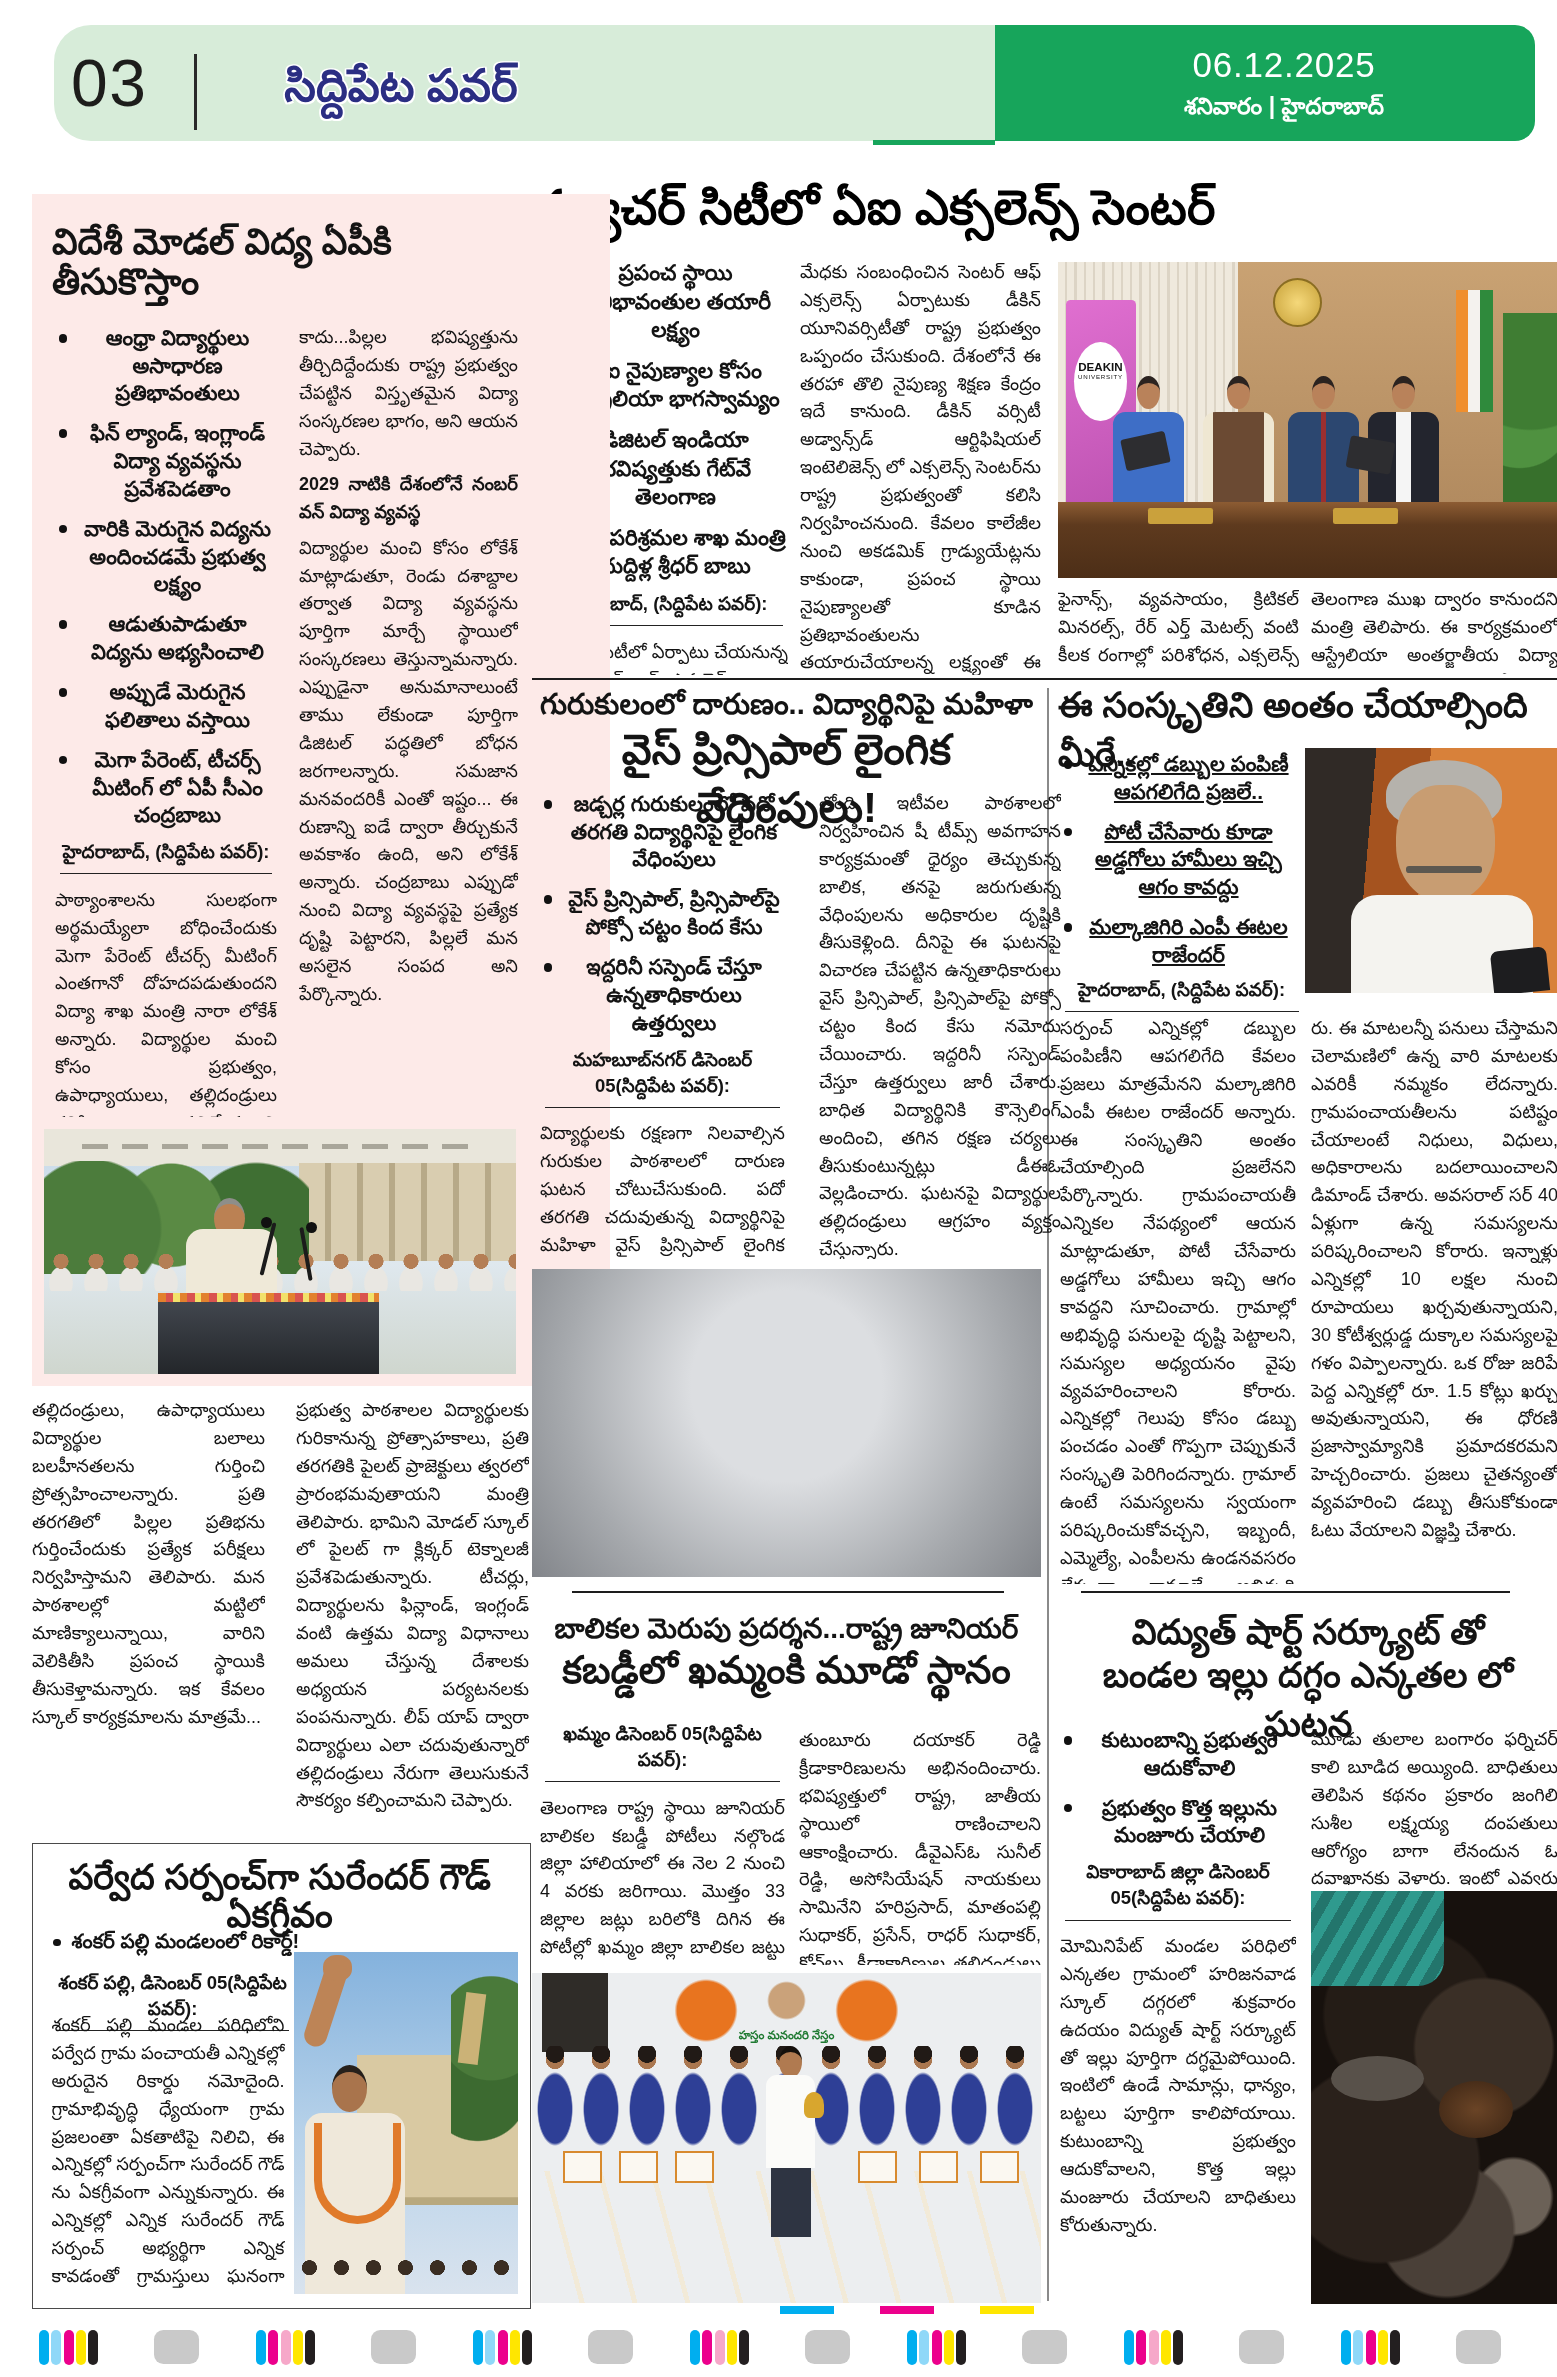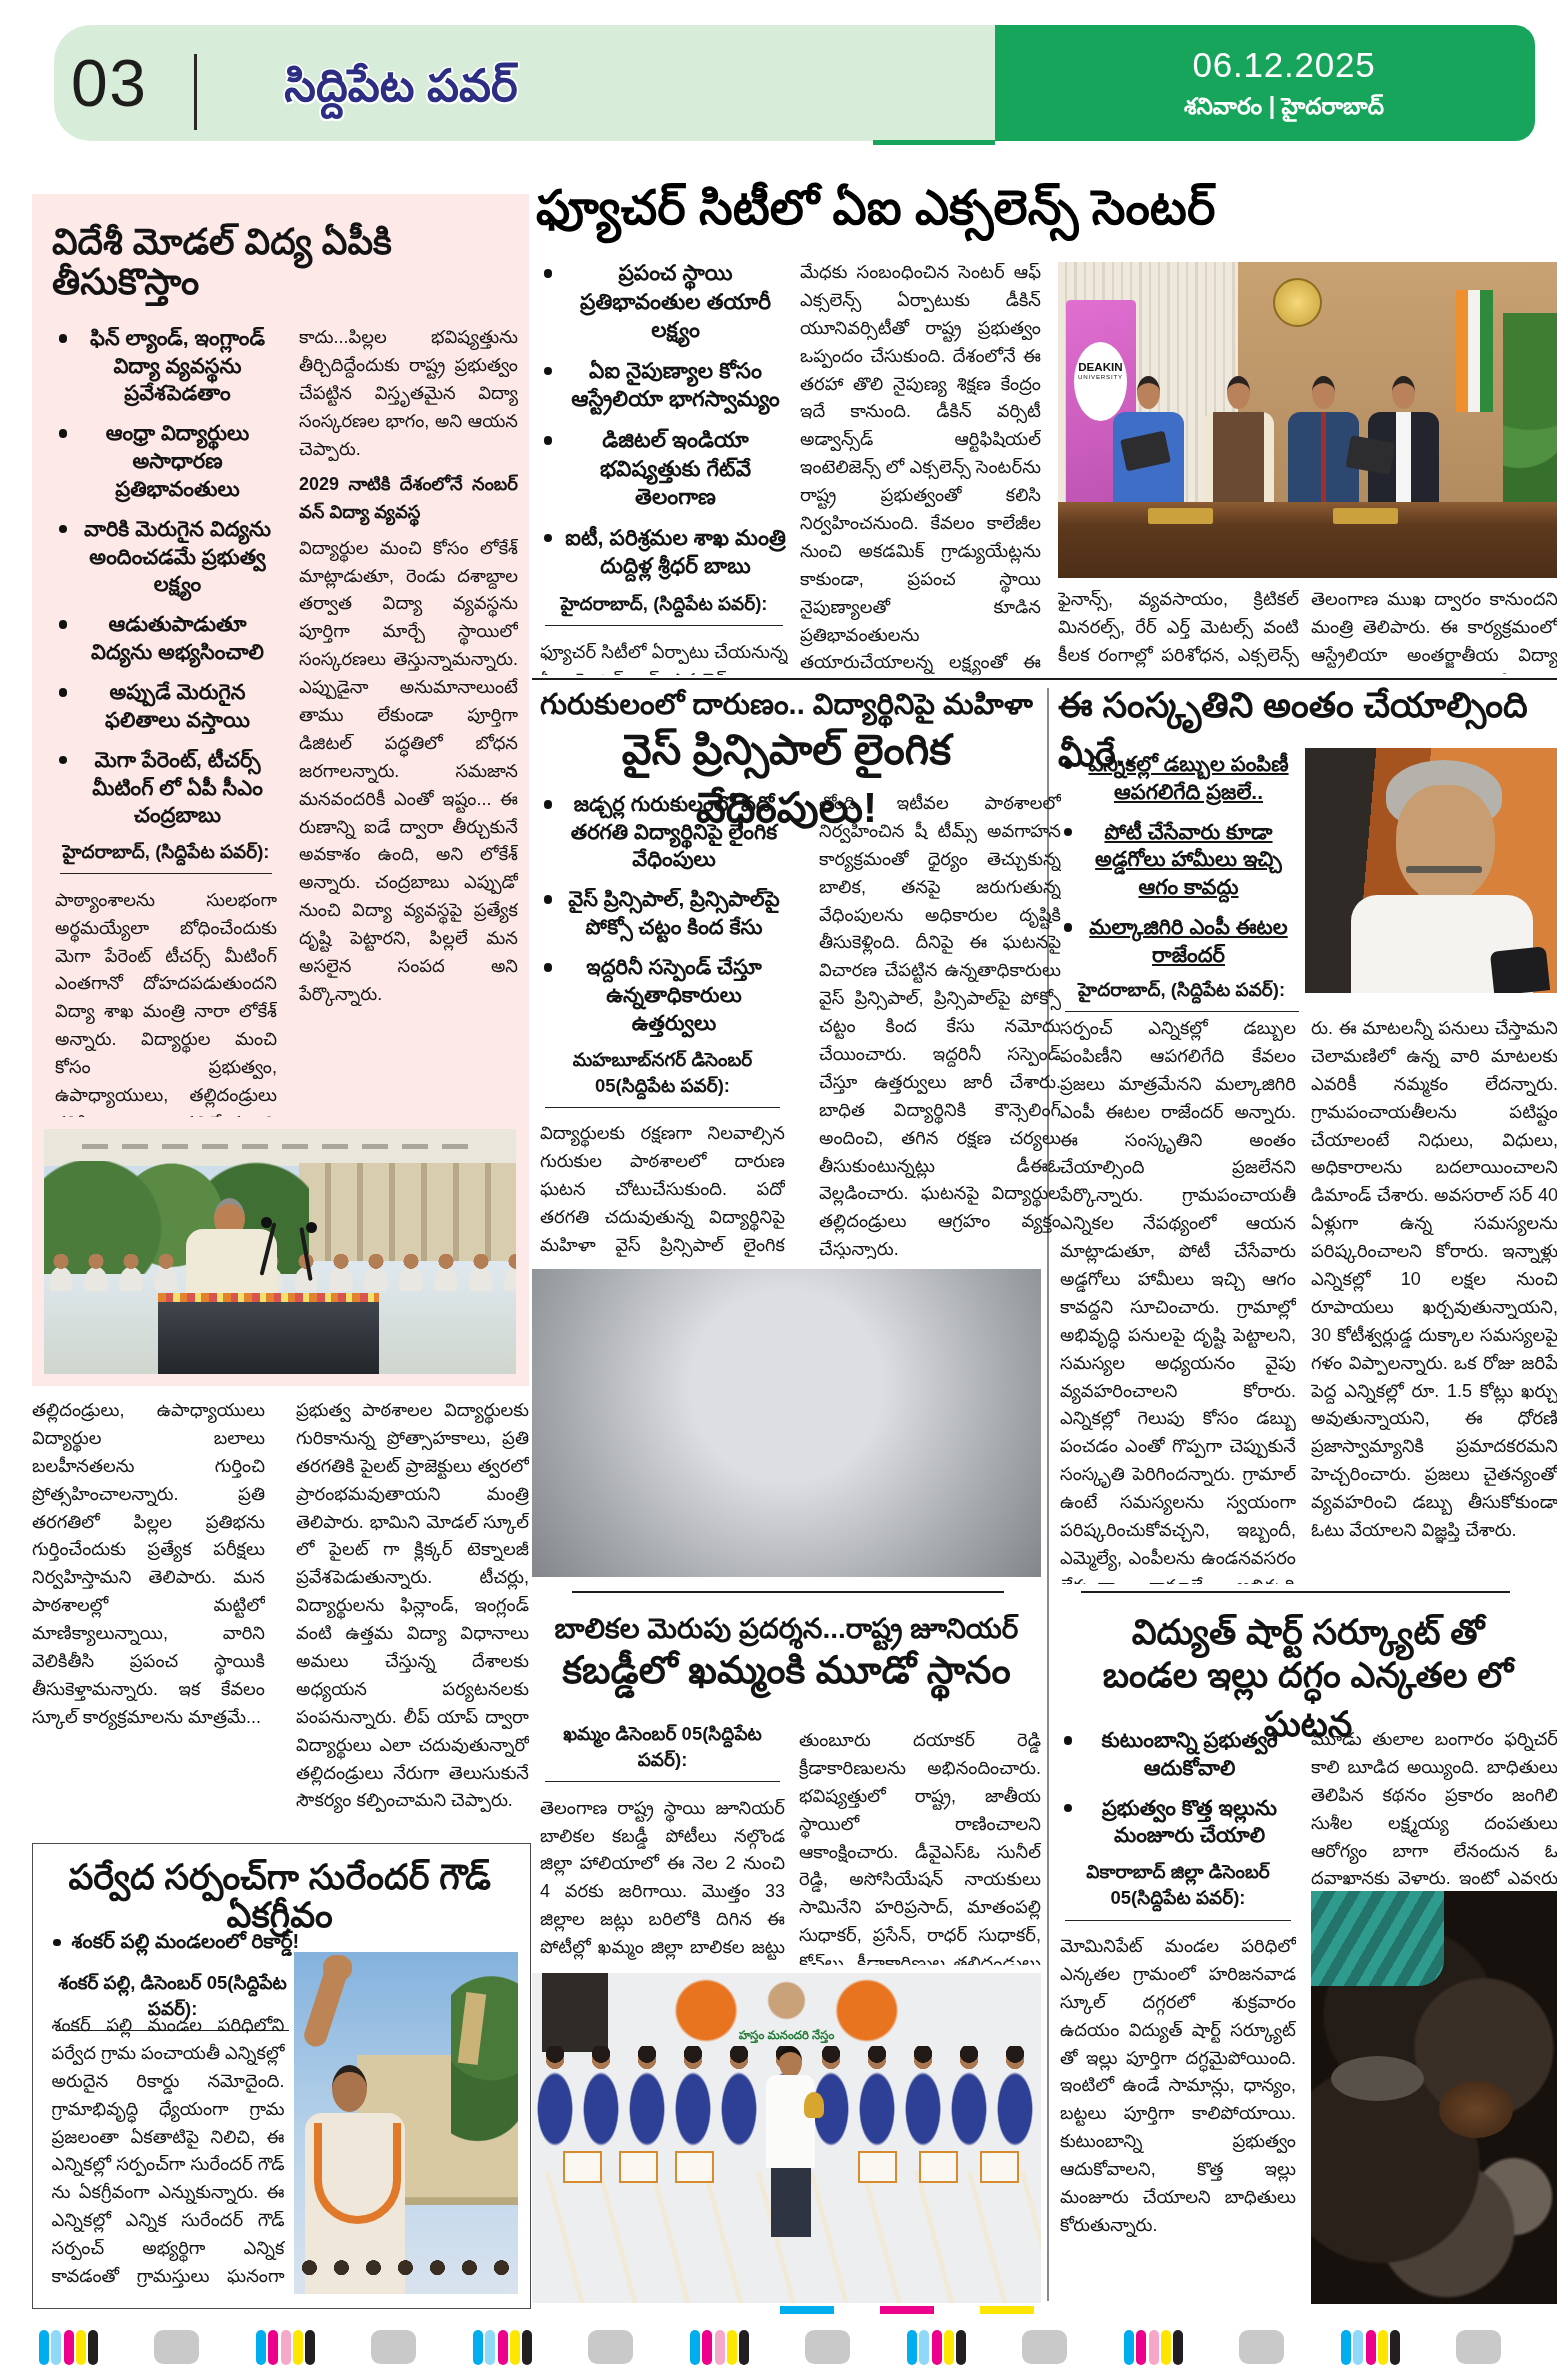--- a/index.html
+++ b/index.html
@@ -27,21 +27,21 @@
   .boldp{font-weight:700;}
   
   .ai-head{left:536px;top:182px;width:1022px;font-size:48px;font-weight:900;color:#000;white-space:nowrap;}
   .ai-col0{left:540px;top:259px;width:248px;height:416px;overflow:hidden;}
   .ai-col0 ul.bul li{font-size:21.6px;}
   .ai-col1{left:800px;top:259px;width:241px;height:416px;}
   .ai-photo{left:1058px;top:262px;width:500px;height:316px;}
   .ai-b1{left:1058px;top:586px;width:241px;height:88px;}
   .ai-b2{left:1311px;top:586px;width:247px;height:88px;}
   
-  .pink{left:32px;top:194px;width:497px;height:1192px;background:#fdeae8;}
+  .pink{left:32px;top:194px;width:578px;height:1192px;background:#fdeae8;}
   .pink-rel{position:relative;width:100%;height:100%;}
   .p-head{position:absolute;left:20px;top:28px;width:457px;font-size:36px;font-weight:900;line-height:1.12;}
   .pcol1{position:absolute;left:23px;top:130px;width:222px;height:793px;overflow:hidden;}
   .pcol2{position:absolute;left:267px;top:130px;width:219px;height:793px;overflow:hidden;}
   .cm-photo{position:absolute;left:12.3px;top:935px;width:472px;height:245px;}
   .lc1{left:32px;top:1397px;width:233px;height:429px;}
   .lc2{left:296px;top:1397px;width:233px;height:429px;}
   
   .sarp{left:32px;top:1843px;width:497px;height:464px;border:1.5px solid #4a4a4a;background:#fff;}
   .s-head{position:absolute;left:7.7px;top:14px;width:478px;text-align:center;font-size:35px;font-weight:900;}
@@ -248,22 +248,22 @@
     </div>
   </div>
   <div class="abs ai-b1 body">ఫైనాన్స్, వ్యవసాయం, క్రిటికల్ మినరల్స్, రేర్ ఎర్త్ మెటల్స్ వంటి కీలక రంగాల్లో పరిశోధన, ఎక్సలెన్స్ ఉమ్మడిగా సాగనుంది. ఈ సెంటర్ డిజిటల్ ఇండియా భవిష్యత్తుకు తెలంగాణ గేట్‌వేగా నిలుస్తుందన్నారు.</div>
   <div class="abs ai-b2 body">తెలంగాణ ముఖ ద్వారం కానుందని మంత్రి తెలిపారు. ఈ కార్యక్రమంలో ఆస్ట్రేలియా అంతర్జాతీయ విద్యా సంస్థల ప్రతినిధులు, ఐటీ శాఖ ఉన్నతాధికారులు పాల్గొన్నారు.</div>
 
   <section class="abs pink">
     <div class="pink-rel">
       <div class="p-head headline">విదేశీ మోడల్ విద్య ఏపీకి తీసుకొస్తాం</div>
       <div class="pcol1">
         <ul class="bul">
+          <li>ఆంధ్రా విద్యార్థులు అసాధారణ ప్రతిభావంతులు</li>
           <li>ఫిన్ ల్యాండ్, ఇంగ్లాండ్ విద్యా వ్యవస్థను ప్రవేశపెడతాం</li>
-          <li>ఆంధ్రా విద్యార్థులు అసాధారణ ప్రతిభావంతులు</li>
           <li>వారికి మెరుగైన విద్యను అందించడమే ప్రభుత్వ లక్ష్యం</li>
           <li>ఆడుతుపాడుతూ విద్యను అభ్యసించాలి</li>
           <li>అప్పుడే మెరుగైన ఫలితాలు వస్తాయి</li>
           <li>మెగా పేరెంట్, టీచర్స్ మీటింగ్ లో ఏపీ సీఎం చంద్రబాబు</li>
         </ul>
         <div class="dateline">హైదరాబాద్, (సిద్దిపేట పవర్):</div>
         <div class="body">పాఠ్యాంశాలను సులభంగా అర్థమయ్యేలా బోధించేందుకు మెగా పేరెంట్ టీచర్స్ మీటింగ్ ఎంతగానో దోహదపడుతుందని విద్యా శాఖ మంత్రి నారా లోకేశ్ అన్నారు. విద్యార్థుల మంచి కోసం ప్రభుత్వం, ఉపాధ్యాయులు, తల్లిదండ్రులు కలిసి పనిచేయాలని పిలుపునిచ్చారు.</div>
 
       </div>
       <div class="pcol2">

